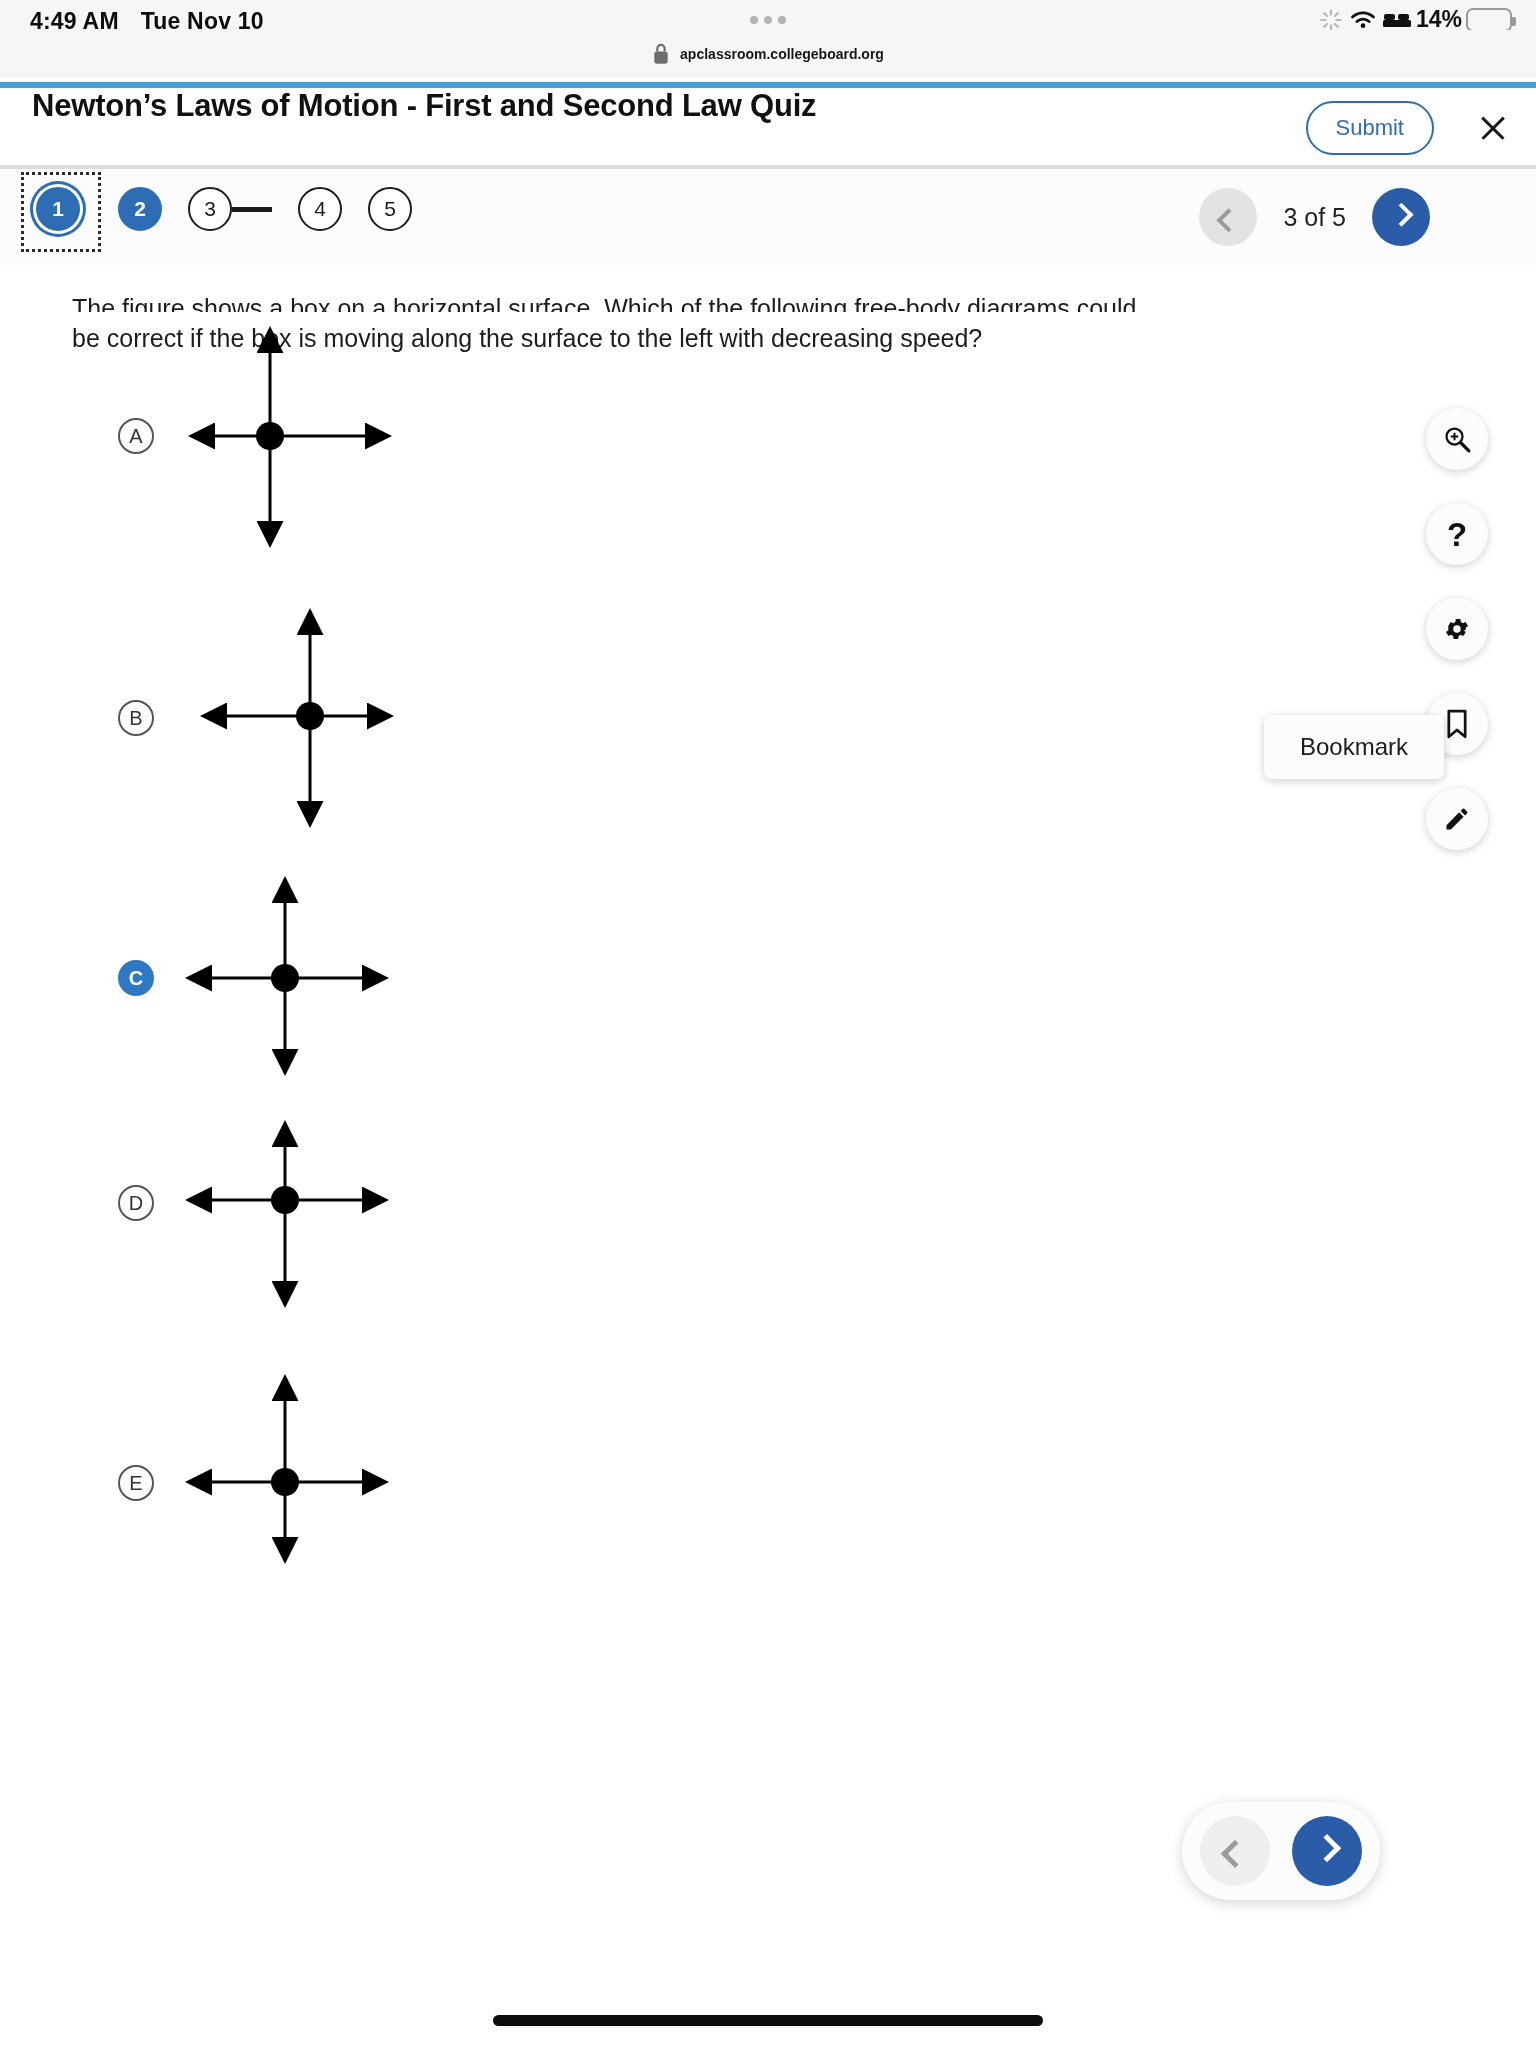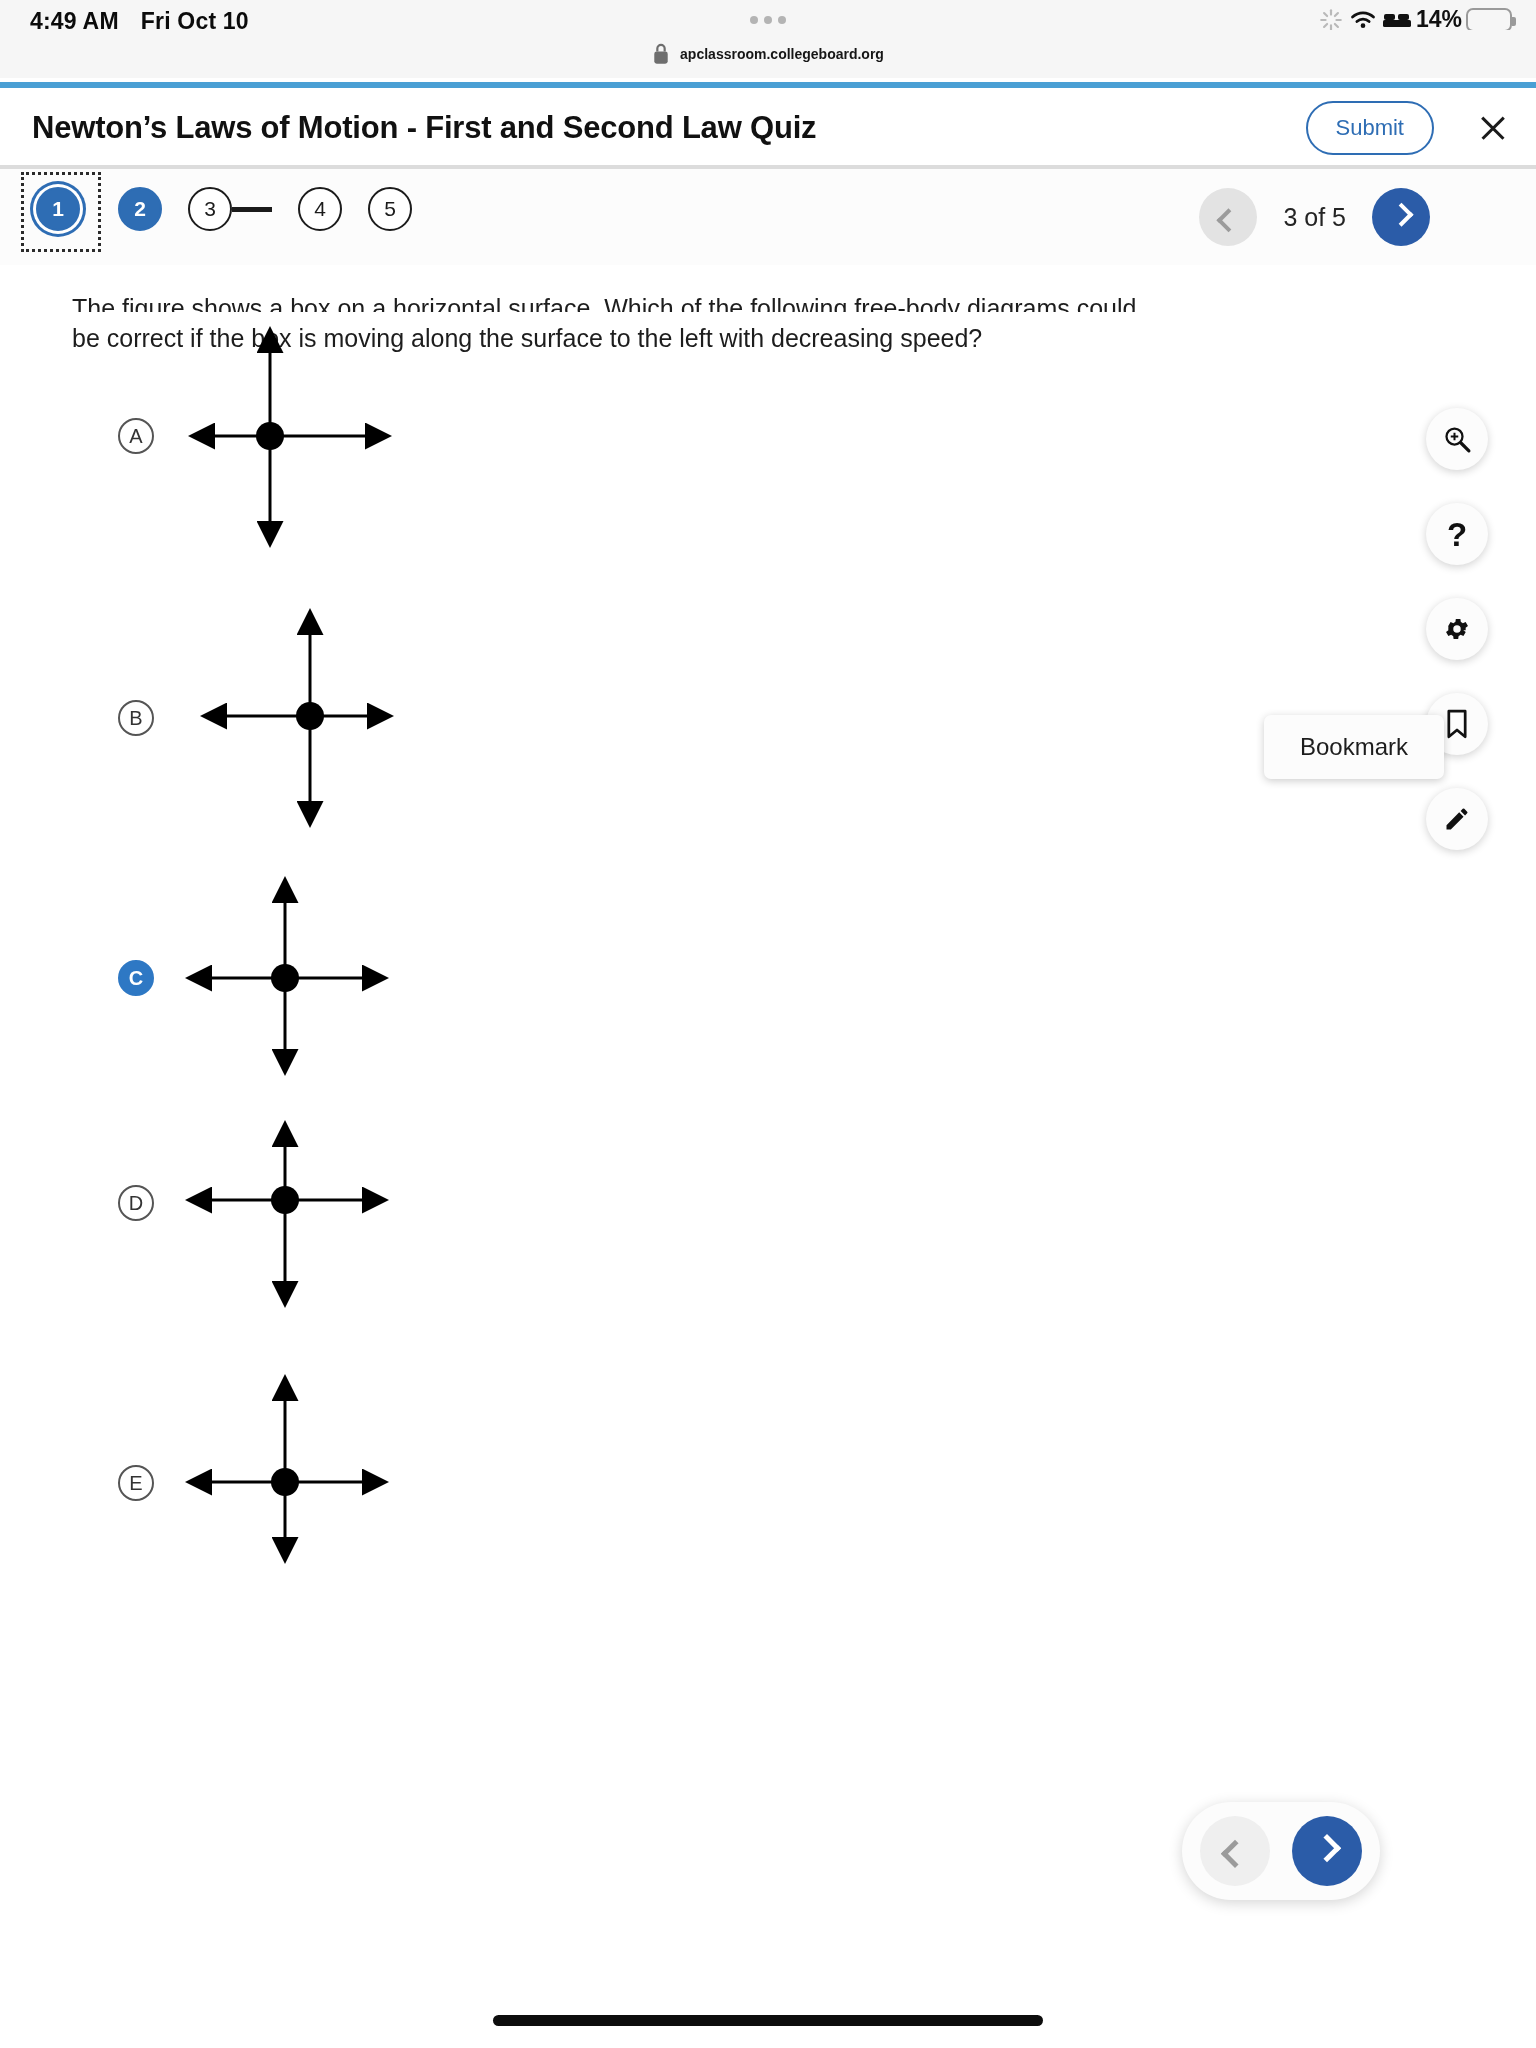--- a/index.html
+++ b/index.html
@@ -49,21 +49,21 @@
   .dots i { width: 8px; height: 8px; border-radius: 50%; background: #b4b4b4; display: block; }
 
   .blue-rule {
     position: absolute; top: 82px; left: 0; width: 1536px; height: 6px; background: #4a9fd4;
   }
 
   
   .quizhead {
     position: absolute; top: 88px; left: 0; width: 1536px; height: 79px;
     background: #fff;
-    display: flex; align-items: center;
+    display: flex; align-items: flex-start;
   }
   .quiztitle {
     margin-left: 32px; font-size: 31px; font-weight: bold; color: #111;
     letter-spacing: -0.2px;
   }
   .head-actions {
     position: absolute; right: 26px; top: 50%; transform: translateY(-50%);
     display: flex; align-items: center; gap: 42px;
   }
   .submit-btn {
@@ -173,21 +173,21 @@
   }
 </style>
 </head>
 <body>
 
 <div class="screen">
 
   <div class="statusbar">
     <div class="sb-left">
       <span>4:49 AM</span>
-      <span>Fri Oct 10</span>
+      <span>Tue Nov 10</span>
     </div>
     <div class="sb-right">
       <span class="ic">
         <svg width="26" height="26" viewBox="0 0 24 24">
           <g stroke="#b9b9b9" stroke-width="2" stroke-linecap="round">
             <line x1="12" y1="3" x2="12" y2="7"></line>
               <line x1="12" y1="17" x2="12" y2="21"></line>
             <line x1="3" y1="12" x2="7" y2="12"></line>
               <line x1="17" y1="12" x2="21" y2="12"></line>
             <line x1="5.6" y1="5.6" x2="8.4" y2="8.4"></line>

